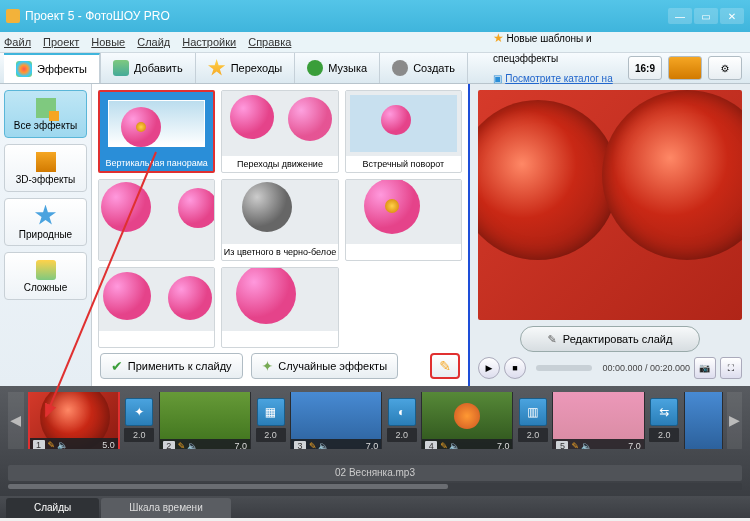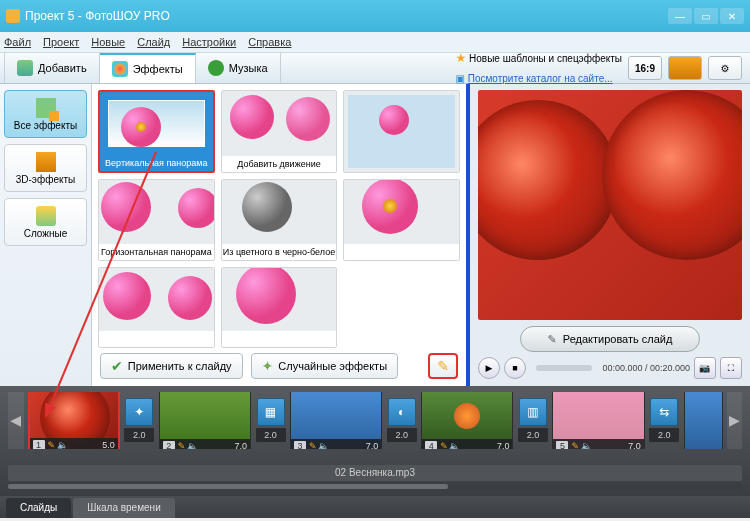--- a/index.html
+++ b/index.html
@@ -20,21 +20,21 @@
 .ic-fx { background: radial-gradient(circle,#f55,#f93,#3cf,#9c3); }
 .ic-trans { background: linear-gradient(#ffd24a,#f5a623); clip-path: polygon(50% 0,61% 35%,98% 35%,68% 57%,79% 91%,50% 70%,21% 91%,32% 57%,2% 35%,39% 35%); width: 18px; height: 18px; }
 .ic-music { background: #3a9e3a; border-radius: 50%; position: relative; }
 .ic-create { background: #8a8a8a; border-radius: 50%; }
 .toolbar-right { margin-left: auto; display: flex; align-items: center; gap: 6px; padding-right: 4px; }
 .promo { font-size: 10px; line-height: 20px; margin-left: 25px; }
 .promo a { color: #2266cc; text-decoration: underline; }
 .star { color: #f5a623; font-size: 12px; }
 .mini-btn { height: 24px; min-width: 34px; border: 1px solid #b0bcc4; border-radius: 3px; background: linear-gradient(#fff,#e8eef2); display: flex; align-items: center; justify-content: center; font-size: 10px; cursor: pointer; padding: 0 4px; }
 .content { display: flex; height: 302px; }
-.left-pane { width: 470px; background: #fff; border-right: 4px solid #1d4ed8; display: flex; position: relative; }
+.left-pane { width: 470px; background: #fff; border-right: 2px solid #1d4ed8; display: flex; position: relative; }
 .sidebar { width: 92px; background: linear-gradient(#f2f7fb,#e6eef4); border-right: 1px solid #c8d0d6; padding: 6px 4px; display: flex; flex-direction: column; gap: 6px; }
 .side-btn { height: 48px; border: 1px solid #c8d0d6; border-radius: 4px; background: linear-gradient(#fff,#eef3f7); display: flex; flex-direction: column; align-items: center; justify-content: center; gap: 2px; cursor: pointer; font-size: 10px; text-align: center; }
 .side-btn.active { background: linear-gradient(#bfe6f5,#9ed8ef); border-color: #5ab6d8; }
 .side-icon { width: 20px; height: 20px; }
 .si-all { background: #7fc97f; position: relative; }
 .si-all::after { content:''; position:absolute; width:10px;height:10px;background:#f5a623;right:-3px;bottom:-3px; }
 .si-mov { background: #4aa3df; border-radius: 50%; }
 .si-3d { background: linear-gradient(#f5a623,#d27a00); }
 .si-nat { background: #4aa3df; clip-path: polygon(50% 0,61% 35%,98% 35%,68% 57%,79% 91%,50% 70%,21% 91%,32% 57%,2% 35%,39% 35%); width: 22px; height: 22px; }
 .si-comp { background: linear-gradient(#ffd24a,#7fc97f); border-radius: 3px; }
@@ -76,21 +76,21 @@
 .slide-bar .n { background: #d0d4d8; color: #333; width: 12px; height: 10px; line-height: 10px; text-align: center; border-radius: 1px; margin-right: 3px; }
 .slide-bar .pen { color: #f5a623; font-size: 9px; margin-right: 2px; }
 .slide-bar .snd { margin-right: auto; font-size: 9px; }
 .trans-chip { width: 32px; height: 60px; display: flex; flex-direction: column; align-items: center; justify-content: center; gap: 2px; }
 .trans-box { width: 28px; height: 28px; background: linear-gradient(#4aa3df,#2a7eb8); border: 1px solid #1a5e8a; border-radius: 2px; display: flex; align-items: center; justify-content: center; color: #fff; font-size: 12px; cursor: pointer; }
 .trans-dur { height: 14px; width: 30px; background: #2a2c30; color: #ccc; font-size: 9px; line-height: 14px; text-align: center; border-radius: 1px; }
 .audio-track { height: 16px; background: #505358; border-radius: 2px; margin-top: 16px; color: #ccc; font-size: 10px; text-align: center; line-height: 16px; }
 .scrollbar-h { height: 10px; background: #3a3d42; border-radius: 2px; margin-top: 2px; position: relative; }
 .scrollbar-h .thumb { position: absolute; left: 0; width: 60%; top: 1px; bottom: 1px; background: #6a6d72; border-radius: 2px; }
 .footer-tabs { height: 22px; background: linear-gradient(#4a4d52,#3a3d42); display: flex; align-items: flex-end; padding: 0 6px; gap: 2px; }
-.f-tab { height: 20px; padding: 0 14px; background: #5a5d62; color: #ddd; font-size: 10px; line-height: 20px; border-radius: 3px 3px 0 0; cursor: pointer; }
+.f-tab { height: 20px; padding: 0 28px; background: #5a5d62; color: #ddd; font-size: 10px; line-height: 20px; border-radius: 3px 3px 0 0; cursor: pointer; }
 .f-tab.active { background: #2f3236; color: #fff; }
 .arrow-annot { position: absolute; pointer-events: none; z-index: 50; }
 </style>
 </head>
 <body>
 
 <div class="window">
 
   <div class="titlebar">
     <div class="icon"></div>
@@ -105,31 +105,39 @@
   <div class="menubar">
     <span>Файл</span>
     <span>Проект</span>
     <span>Новые</span>
     <span>Слайд</span>
     <span>Настройки</span>
     <span>Справка</span>
   </div>
 
   <div class="toolbar">
+    <div class="tool-tab active">
+      <div class="tool-icon ic-fx"></div>
+      <span>Эффекты</span>
+    </div>
     <div class="tool-tab first">
       <div class="tool-icon ic-add"></div>
       <span>Добавить</span>
     </div>
-    <div class="tool-tab active">
-      <div class="tool-icon ic-fx"></div>
-      <span>Эффекты</span>
+    <div class="tool-tab">
+      <div class="tool-icon ic-trans"></div>
+      <span>Переходы</span>
     </div>
     <div class="tool-tab">
       <div class="tool-icon ic-music"></div>
       <span>Музыка</span>
+    </div>
+    <div class="tool-tab">
+      <div class="tool-icon ic-create"></div>
+      <span>Создать</span>
     </div>
 
     <div class="toolbar-right">
       <div class="promo">
         <div><span class="star">★</span> <span>Новые шаблоны и спецэффекты</span></div>
         <div><span style="color:#2a8ed8">▣</span> <a href="#">Посмотрите каталог на сайте...</a></div>
       </div>
       <div class="mini-btn">
           <b>16:9</b>
         </div>
@@ -145,20 +153,24 @@
       <div class="sidebar">
         <div class="side-btn active">
           <div class="side-icon si-all"></div>
           <span>Все эффекты</span>
         </div>
         <div class="side-btn">
           <div class="side-icon si-3d"></div>
           <span>3D-эффекты</span>
         </div>
         <div class="side-btn">
+          <div class="side-icon si-nat"></div>
+          <span>Природные</span>
+        </div>
+        <div class="side-btn">
           <div class="side-icon si-comp"></div>
           <span>Сложные</span>
         </div>
       </div>
 
       <div class="fx-grid">
         <div class="grid-wrap">
           <div class="fx-item selected">
             <div class="fx-thumb">
                 <div style="position:absolute;inset:8px;background:linear-gradient(#bde,#fff);border:1px solid #fff">
@@ -166,34 +178,34 @@
                   <div class="flower f-center" style="width:10px;height:10px;left:27px;top:21px"></div>
                 </div>
               </div>
             <div class="fx-label">Вертикальная панорама</div>
           </div>
           <div class="fx-item">
             <div class="fx-thumb">
                 <div class="flower f-pink" style="width:44px;height:44px;left:8px;top:4px"></div>
                 <div class="flower f-pink" style="width:44px;height:44px;right:6px;top:6px;opacity:.9"></div>
               </div>
-            <div class="fx-label">Добавить движение</div>
+            <div class="fx-label">Переходы движение</div>
           </div>
           <div class="fx-item">
             <div class="fx-thumb">
                 <div style="position:absolute;inset:4px;background:#c8e0ef"></div>
                 <div class="flower f-pink" style="width:30px;height:30px;left:35px;top:14px"></div>
               </div>
+            <div class="fx-label">Встречный поворот</div>
           </div>
           <div class="fx-item">
             <div class="fx-thumb">
                 <div class="flower f-pink" style="width:50px;height:50px;left:2px;top:2px"></div>
                 <div class="flower f-pink" style="width:40px;height:40px;right:-4px;top:8px"></div>
               </div>
-            <div class="fx-label">Горизонтальная панорама</div>
           </div>
           <div class="fx-item">
             <div class="fx-thumb">
                 <div class="flower" style="width:50px;height:50px;left:20px;top:2px;background:radial-gradient(circle at 30% 30%,#ccc,#666 60%)"></div>
               </div>
             <div class="fx-label">Из цветного в черно-белое</div>
           </div>
           <div class="fx-item">
             <div class="fx-thumb">
                 <div class="flower f-pink" style="width:56px;height:56px;left:18px;top:-2px"></div>

